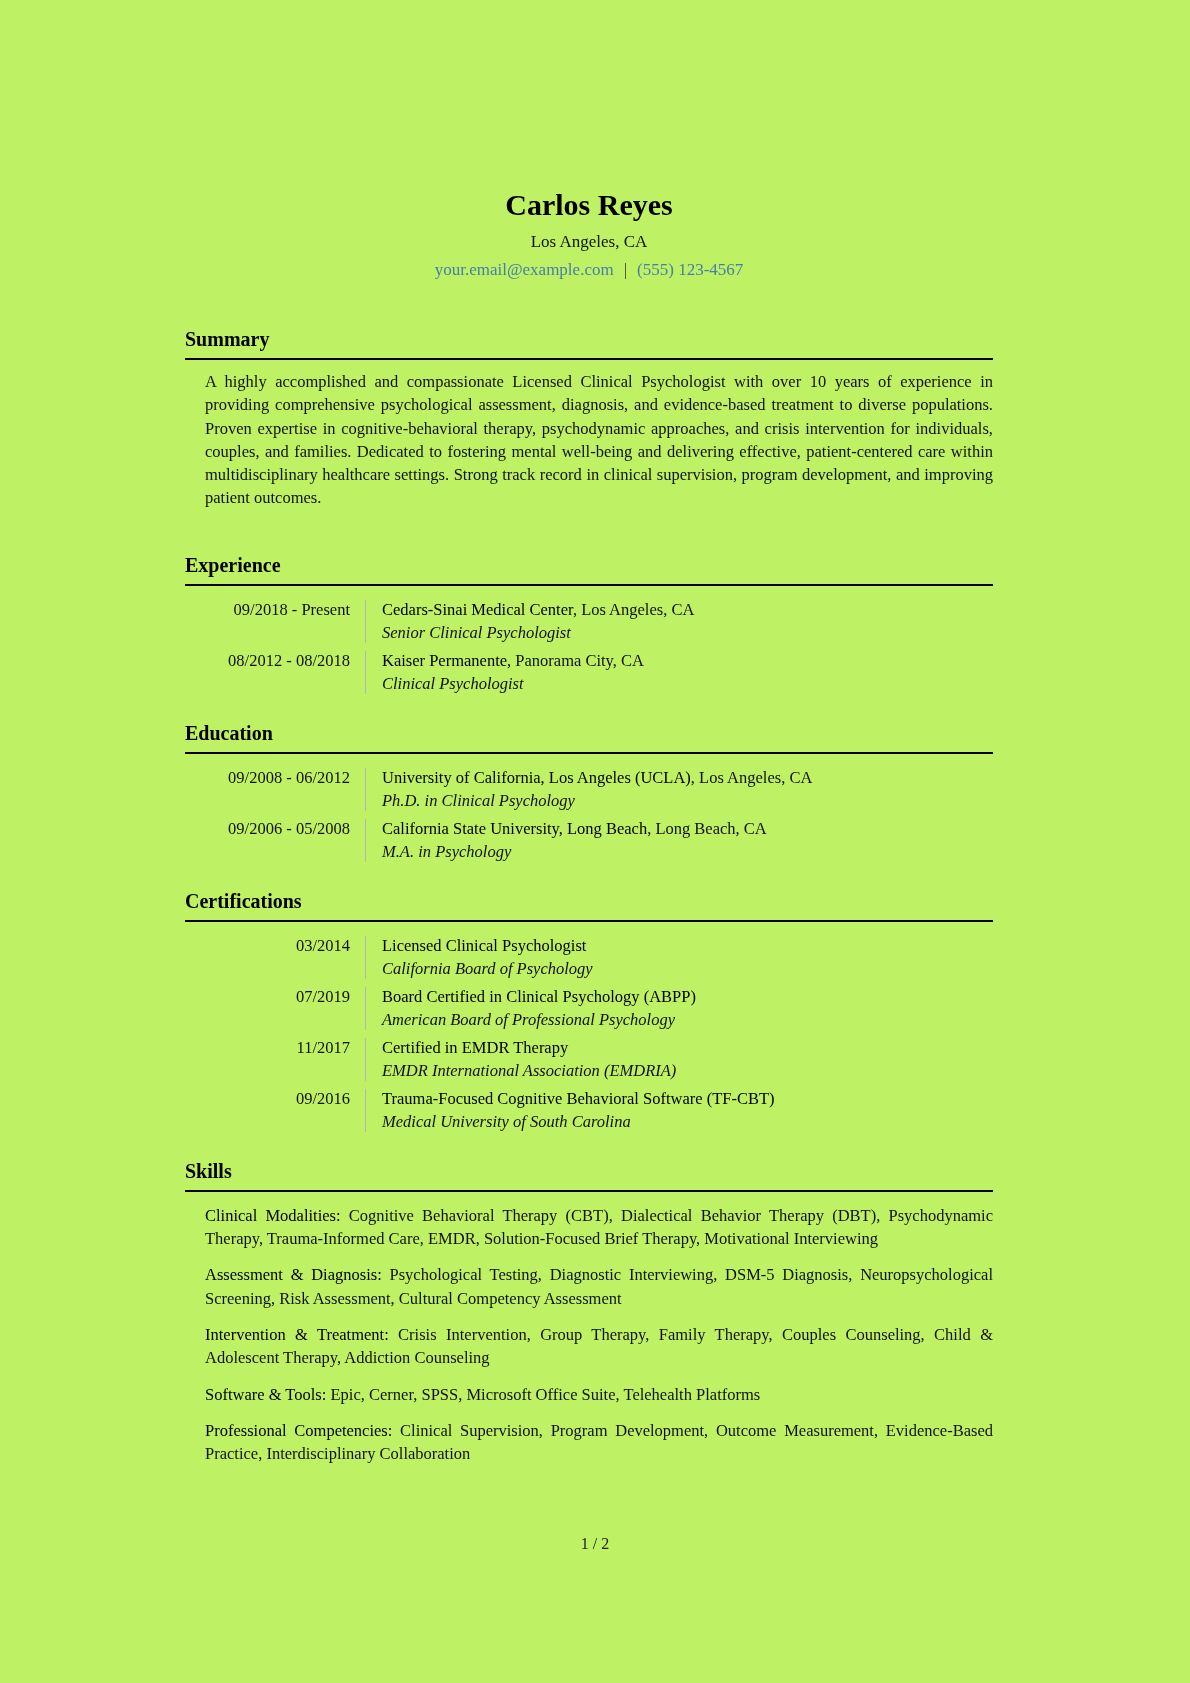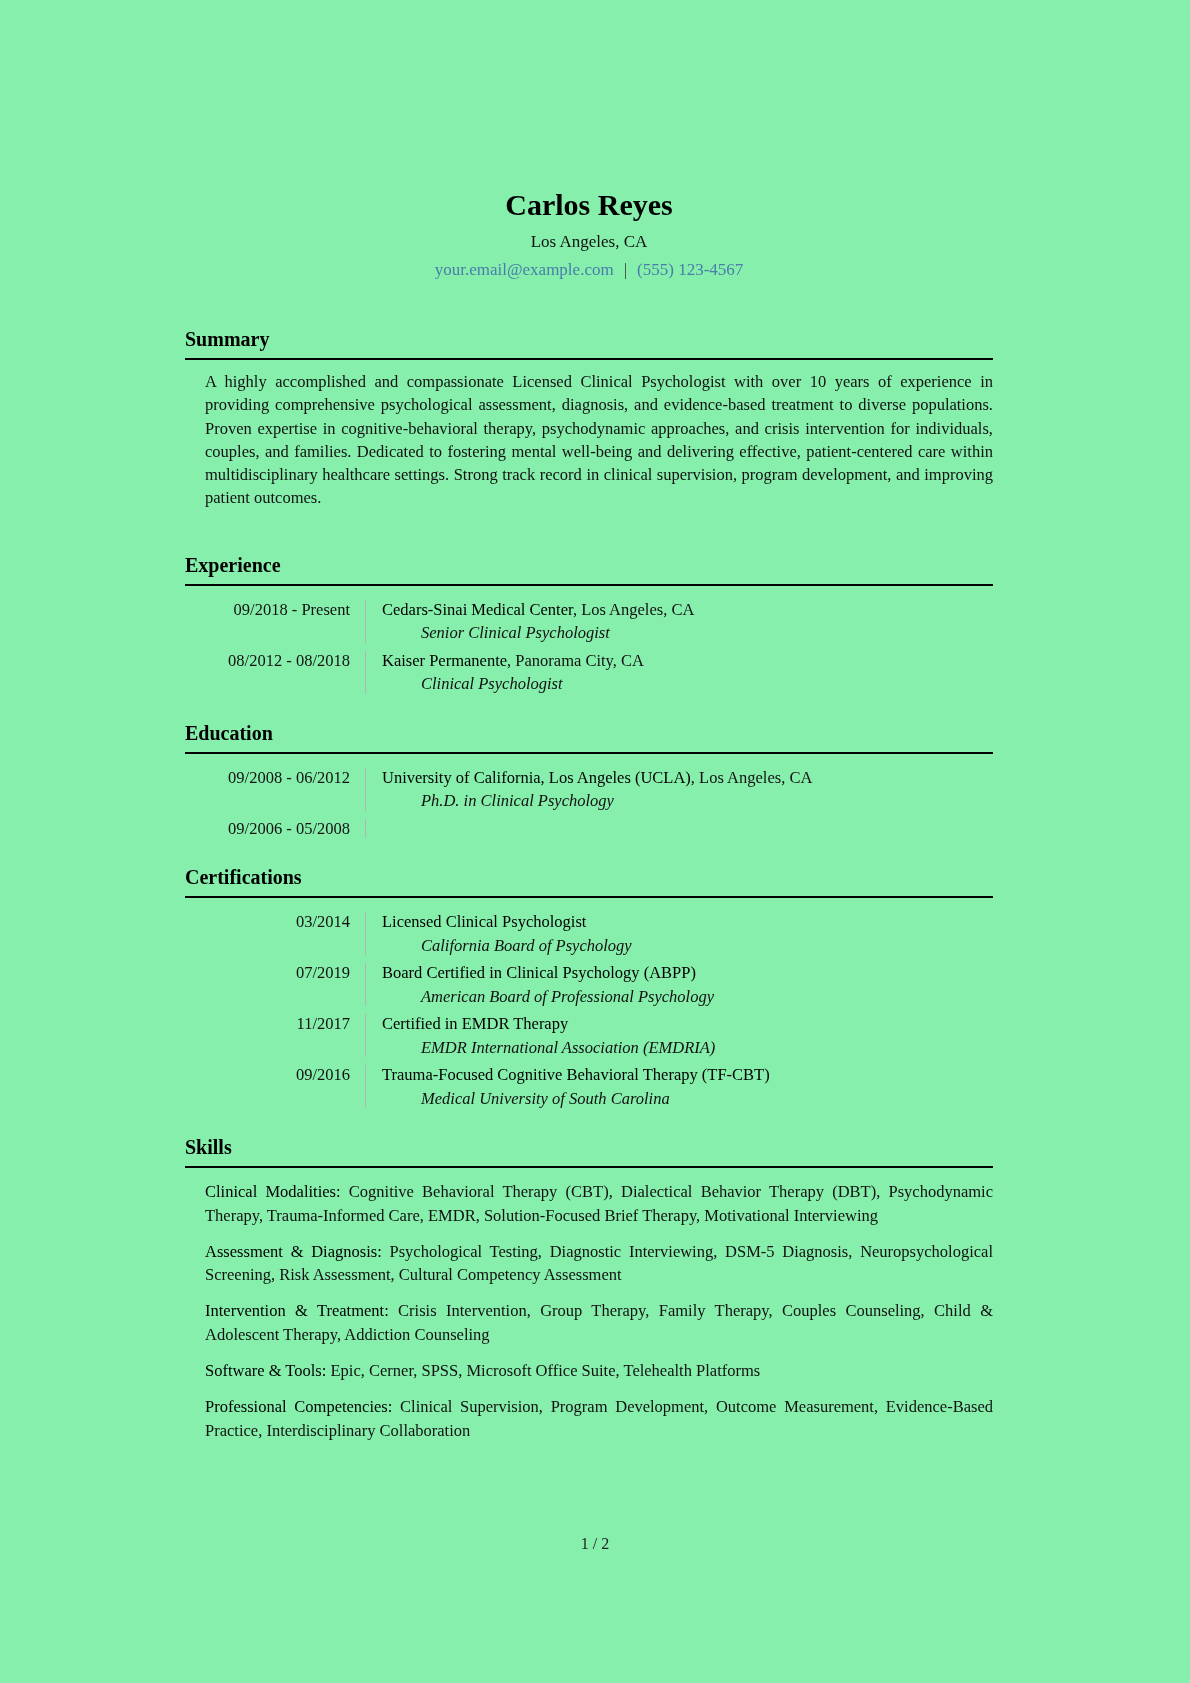--- a/index.html
+++ b/index.html
@@ -1,19 +1,19 @@
 <!DOCTYPE html>
 <html style="--link: #4a7dab;"><head>
 <meta charset="utf-8">
 <style>
   html,body { margin:0; padding:0; background:#ffffff; }
   .page {
     position:relative;
     width:1190px; height:1683px;
-    background:#86efac;
+    background:#bef264;
     font-family:"Liberation Serif","DejaVu Serif",serif;
     color:#111111;
     overflow:hidden;
   }
   .content {
     position:absolute;
     left:185px; top:190px;
     width:808px;
   }
 
@@ -50,21 +50,21 @@
     font-size:16.5px; line-height:23.5px;
     padding-top:0;
   }
   .entry-div {
     flex:0 0 1px;
     background:#b5b5b5;
     margin:2px 16px 2px 15px;
   }
   .entry-body { flex:1 1 auto; font-size:16.5px; line-height:23.5px; }
   .entry-org { font-weight:normal; color:#000; }
-  .entry-role { font-style:italic;margin-left:39px; }
+  .entry-role { font-style:italic; }
 
   
   .skill-group {
     margin:12px 0 13px 0;
     padding-left:20px;
     font-size:16.5px; line-height:23.3px;
     text-align:justify;
   }
   .skill-label { font-weight:normal; color:#000; }
 
@@ -127,20 +127,24 @@
           <div class="entry-date">09/2008 - 06/2012</div>
           <div class="entry-div"></div>
           <div class="entry-body">
             <div><span class="entry-org">University of California, Los Angeles (UCLA)</span><span>, Los Angeles, CA</span></div>
             <div class="entry-role">Ph.D. in Clinical Psychology</div>
           </div>
         </div>
         <div class="entry">
           <div class="entry-date">09/2006 - 05/2008</div>
           <div class="entry-div"></div>
+          <div class="entry-body">
+            <div><span class="entry-org">California State University, Long Beach</span><span>, Long Beach, CA</span></div>
+            <div class="entry-role">M.A. in Psychology</div>
+          </div>
         </div>
       </div>
     </div>
 
     <div class="section">
       <div class="sec-title">Certifications</div>
       <hr class="sec-rule">
       <div class="entries">
         <div class="entry">
           <div class="entry-date">03/2014</div>
@@ -163,21 +167,21 @@
           <div class="entry-div"></div>
           <div class="entry-body">
             <div class="entry-org">Certified in EMDR Therapy</div>
             <div class="entry-role">EMDR International Association (EMDRIA)</div>
           </div>
         </div>
         <div class="entry">
           <div class="entry-date">09/2016</div>
           <div class="entry-div"></div>
           <div class="entry-body">
-            <div class="entry-org">Trauma-Focused Cognitive Behavioral Therapy (TF-CBT)</div>
+            <div class="entry-org">Trauma-Focused Cognitive Behavioral Software (TF-CBT)</div>
             <div class="entry-role">Medical University of South Carolina</div>
           </div>
         </div>
       </div>
     </div>
 
     <div class="section">
       <div class="sec-title">Skills</div>
       <hr class="sec-rule">
       <p class="skill-group">

